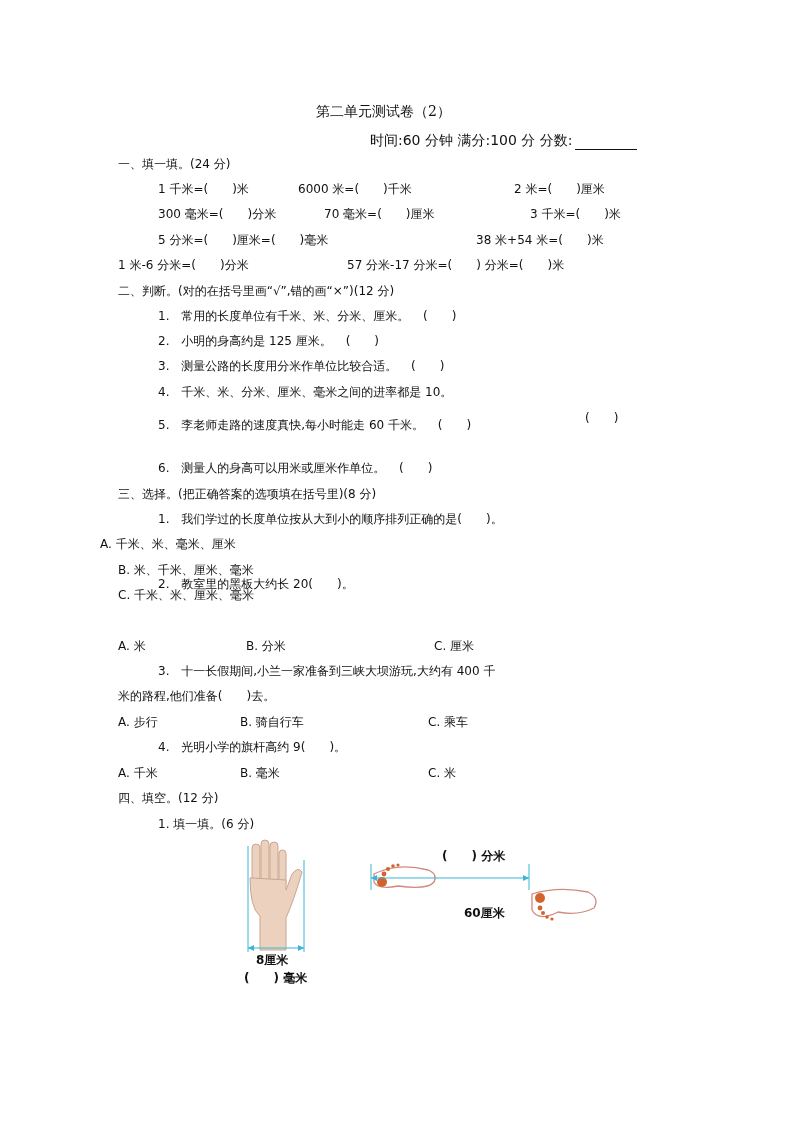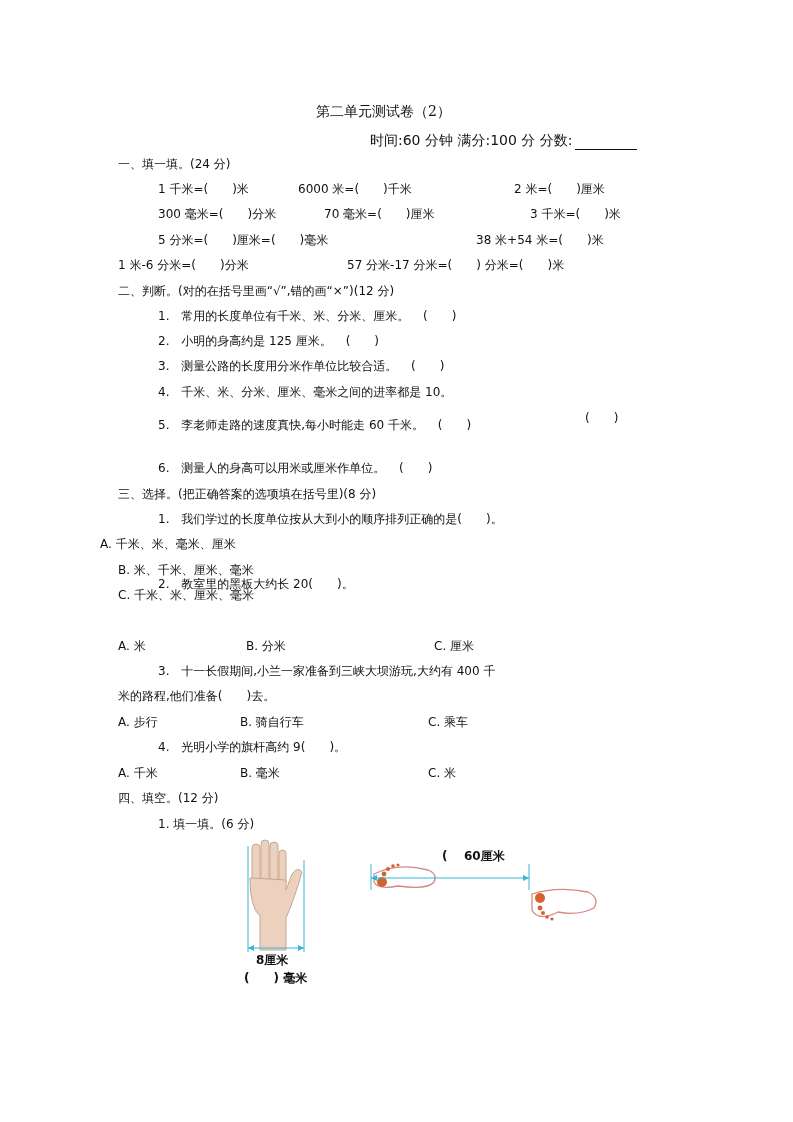--- a/index.html
+++ b/index.html
@@ -138,13 +138,13 @@
   <circle cx="172" cy="48" r="2.4" fill="#d2632e"></circle>
   <circle cx="175" cy="53" r="2" fill="#d2632e"></circle>
   <circle cx="179" cy="57" r="1.8" fill="#d2632e"></circle>
   <circle cx="184" cy="59" r="1.6" fill="#d2632e"></circle>
 
   <line x1="3" y1="4" x2="3" y2="30" stroke="#38b5d8" stroke-width="1"></line>
   <line x1="161" y1="4" x2="161" y2="30" stroke="#38b5d8" stroke-width="1"></line>
   <line x1="3" y1="18" x2="161" y2="18" stroke="#38b5d8" stroke-width="1.2"></line>
   <path d="M3 18 l6 -3 v6 z M161 18 l-6 -3 v6 z" fill="#38b5d8"></path>
 </svg>
-<div class="abs fig-label" style="left:462px;top:848px;background:#fff;padding:0 2px;">60厘米</div>
+<div class="abs fig-label" style="left:462px;top:905px;background:#fff;padding:0 2px;">60厘米</div>
 
 </body></html>

